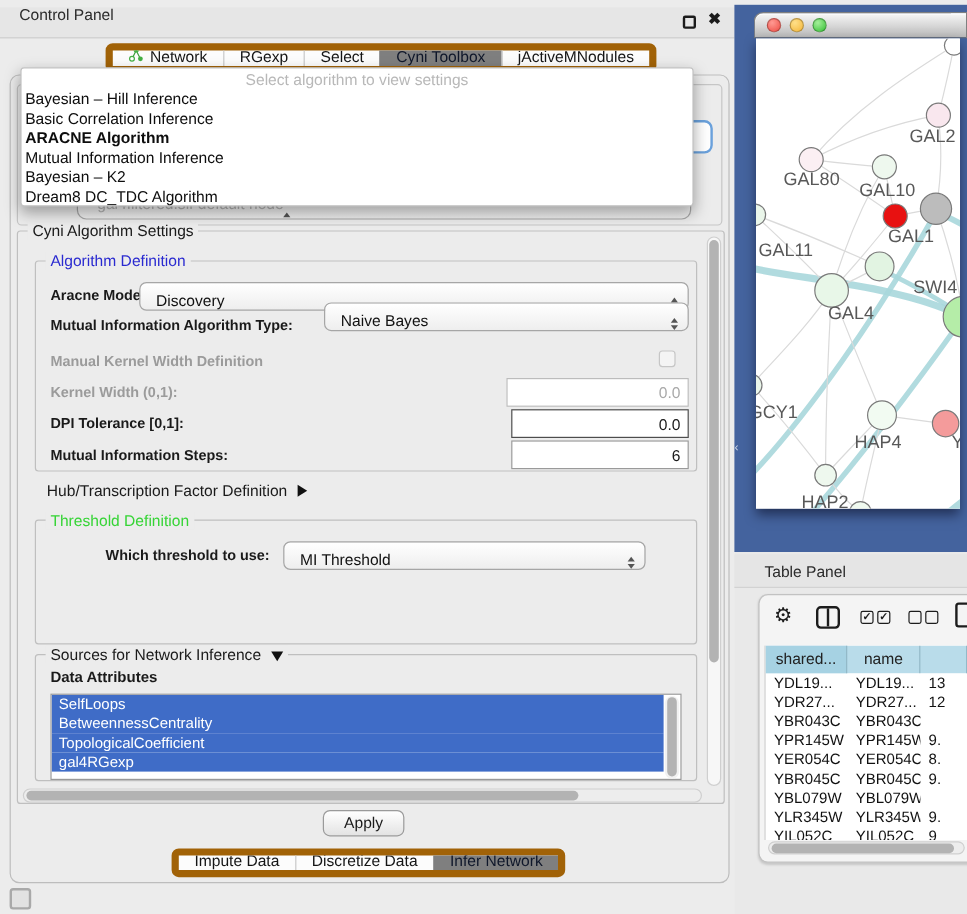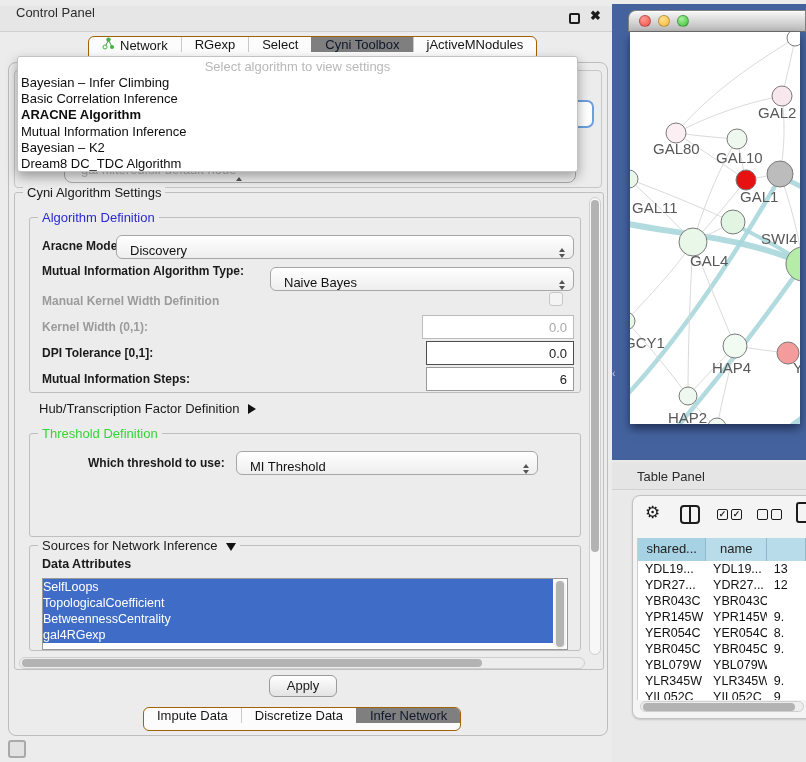--- a/index.html
+++ b/index.html
@@ -12,21 +12,21 @@
   body{width:806px;height:762px;position:relative;overflow:hidden;background:#ececec;
        font-family:"Liberation Sans",sans-serif;font-size:13px;color:#1a1a1a;}
   .abs{position:absolute}
 
   
   .cp-titlebar{left:0;top:6px;width:612px;height:26px;background:#e6e6e6;border-bottom:1px solid #cfcfcf;}
   .cp-title{left:16px;top:5px;font-size:13px;color:#2b2b2b}
   .float-btn{left:569px;top:13px;width:11px;height:11px;border:2px solid #1b1b1b;border-radius:2px;background:transparent}
   .close-btn{left:590px;top:8px;font-size:13px;font-weight:bold;color:#1b1b1b}
 
-  .tabbar{display:flex;background:#fcfcfc;border:1px solid #a16207;border-radius:6px;overflow:hidden;align-items:flex-start}
+  .tabbar{display:flex;background:#fcfcfc;border:6px solid #a16207;border-radius:6px;overflow:hidden;align-items:flex-end}
   .tabbar .tab{display:flex;align-items:center;gap:5px;padding:0 13px;font-size:13px;color:#151515;border-left:1px solid #c9c9c9;white-space:nowrap}
   .tabbar .tab:first-child{border-left:none}
   .tabbar .tab.selected{background:var(--tab-selected);color:#0f172a;border-left-color:transparent}
   #top-tabs{left:88px;top:36px;height:25px}
   #bottom-tabs{left:143px;top:707px;height:24px}
 
   .outer-panel{left:8px;top:62px;width:600px;height:674px;border:1px solid #bdbdbd;border-radius:8px;background:#ececec}
   .inference-box{left:14px;top:70px;width:588px;height:118px;border:1px solid #c6c6c6;border-radius:4px}
   .focus-ring{left:570px;top:100px;width:24px;height:28px;border:2px solid #6aa1dc;border-radius:7px;background:#fff}
   .gal-combo{left:64px;top:155px;width:512px;height:28px;border:1px solid #a9a9a9;border-radius:8px;background:linear-gradient(#fdfdfd,#efefef);display:flex;align-items:center}
@@ -61,21 +61,21 @@
 
   .tri-right{display:inline-block;width:0;height:0;border-top:5.5px solid transparent;border-bottom:5.5px solid transparent;border-left:8px solid #111;margin-left:9px;vertical-align:-1px}
   .tri-down{display:inline-block;width:0;height:0;border-left:5.5px solid transparent;border-right:5.5px solid transparent;border-top:8px solid #111;margin-left:8px;vertical-align:-1px}
 
   .vscroll{position:absolute;background:#f7f7f7;border:1px solid #cfcfcf;border-radius:7px}
   .vthumb{position:absolute;left:1px;width:8px;background:#b3b3b3;border-radius:4px}
   .hscroll{position:absolute;background:#ededed;border:1px solid #cfcfcf;border-radius:7px}
   .hthumb{position:absolute;top:1px;height:8px;background:#b3b3b3;border-radius:4px}
 
   .attr-listbox{position:absolute;left:12px;top:384px;width:526px;height:72px;background:#fff;border:1px solid #999;overflow:hidden}
-  .attr-item{height:16px;line-height:16px;padding-left:0;background:var(--selection-blue);color:#fff;font-size:12.5px;width:510px}
+  .attr-item{height:16px;line-height:16px;padding-left:6px;background:var(--selection-blue);color:#fff;font-size:12.5px;width:510px}
 
   .apply-btn{left:269px;top:675px;width:68px;height:22px;border:1px solid #9a9a9a;border-radius:6px;
              background:linear-gradient(#ffffff,#e3e3e3);text-align:center;line-height:20px;font-size:13px}
 
   .corner-icon{left:8px;top:740px;width:18px;height:18px;border:2px solid #a9a9a9;border-radius:3px;background:#e2e2e2}
 
   
   .desktop{left:612px;top:4px;width:194px;height:456px;background:var(--desktop-blue)}
   .resize-nub{left:612px;top:368px;color:#cdd6e6;font-size:10px}
   .net-titlebar{left:628px;top:10px;width:178px;height:22px;background:linear-gradient(#f8f8f8,#b9b9b9);
@@ -150,21 +150,21 @@
 <div class="abs inference-box"></div>
 <div class="abs focus-ring"></div>
 <div class="abs gal-combo">
   <span class="val">gal4filtered.sif default node</span>
   <span class="arrows"><span class="arr-up"></span><span class="arr-dn"></span></span>
 </div>
 
 <div class="abs dropdown">
   <div class="dd-placeholder">Select algorithm to view settings</div>
   <div id="dropdown-items">
-      <div class="dd-item">Bayesian – Infer Climbing</div>
+      <div class="dd-item">Bayesian – Hill Inference</div>
       <div class="dd-item">Basic Correlation Inference</div>
       <div class="dd-item bold">ARACNE Algorithm</div>
       <div class="dd-item">Mutual Information Inference</div>
       <div class="dd-item">Bayesian – K2</div>
       <div class="dd-item">Dream8 DC_TDC Algorithm</div>
     </div>
 </div>
 
 <div class="group" style="left:14px;top:192px;width:590px;height:478px">
   <span class="gtitle">Cyni Algorithm Settings</span>
@@ -179,21 +179,21 @@
     <span class="lbl" style="left:12px;top:21px">Aracne Mode:</span>
     <div class="combo" style="left:86px;top:17px;width:458px">
       <span class="val">Discovery</span>
       <span class="arrows">
           <span class="arr-up"></span>
           <span class="arr-dn"></span>
         </span>
     </div>
 
     <span class="lbl" style="left:12px;top:46px">Mutual Information Algorithm Type:</span>
-    <div class="combo" style="left:240px;top:49px;width:304px">
+    <div class="combo" style="left:240px;top:34px;width:304px">
       <span class="val">Naive Bayes</span>
       <span class="arrows">
           <span class="arr-up"></span>
           <span class="arr-dn"></span>
         </span>
     </div>
 
     <span class="lbl gray" style="left:12px;top:76px">Manual Kernel Width Definition</span>
     <div class="checkbox" style="left:519px;top:74px"></div>
 
@@ -224,22 +224,22 @@
     </div>
 
   </div>
 
   <div class="group" style="left:14px;top:352px;width:552px;height:106px">
     <span class="gtitle"><span>Sources for Network Inference</span><span class="tri-down"></span></span>
     <span class="lbl" style="left:12px;top:11px;font-size:12.5px">Data Attributes</span>
     <div class="attr-listbox" style="left:12px;top:32px">
       <div id="attr-items">
           <div class="attr-item">SelfLoops</div>
+          <div class="attr-item">BetweennessCentrality</div>
           <div class="attr-item">TopologicalCoefficient</div>
-          <div class="attr-item">BetweennessCentrality</div>
           <div class="attr-item">gal4RGexp</div>
         </div>
       <div class="vscroll" style="right:1px;top:1px;width:12px;height:69px;border:none;background:#f2f2f2">
         <div class="vthumb" style="top:1px;height:66px;left:2px"></div>
       </div>
     </div>
   </div>
 
   <div class="hscroll" style="left:4px;top:464px;width:566px;height:12px">
     <div class="hthumb" style="left:2px;width:460px"></div>

